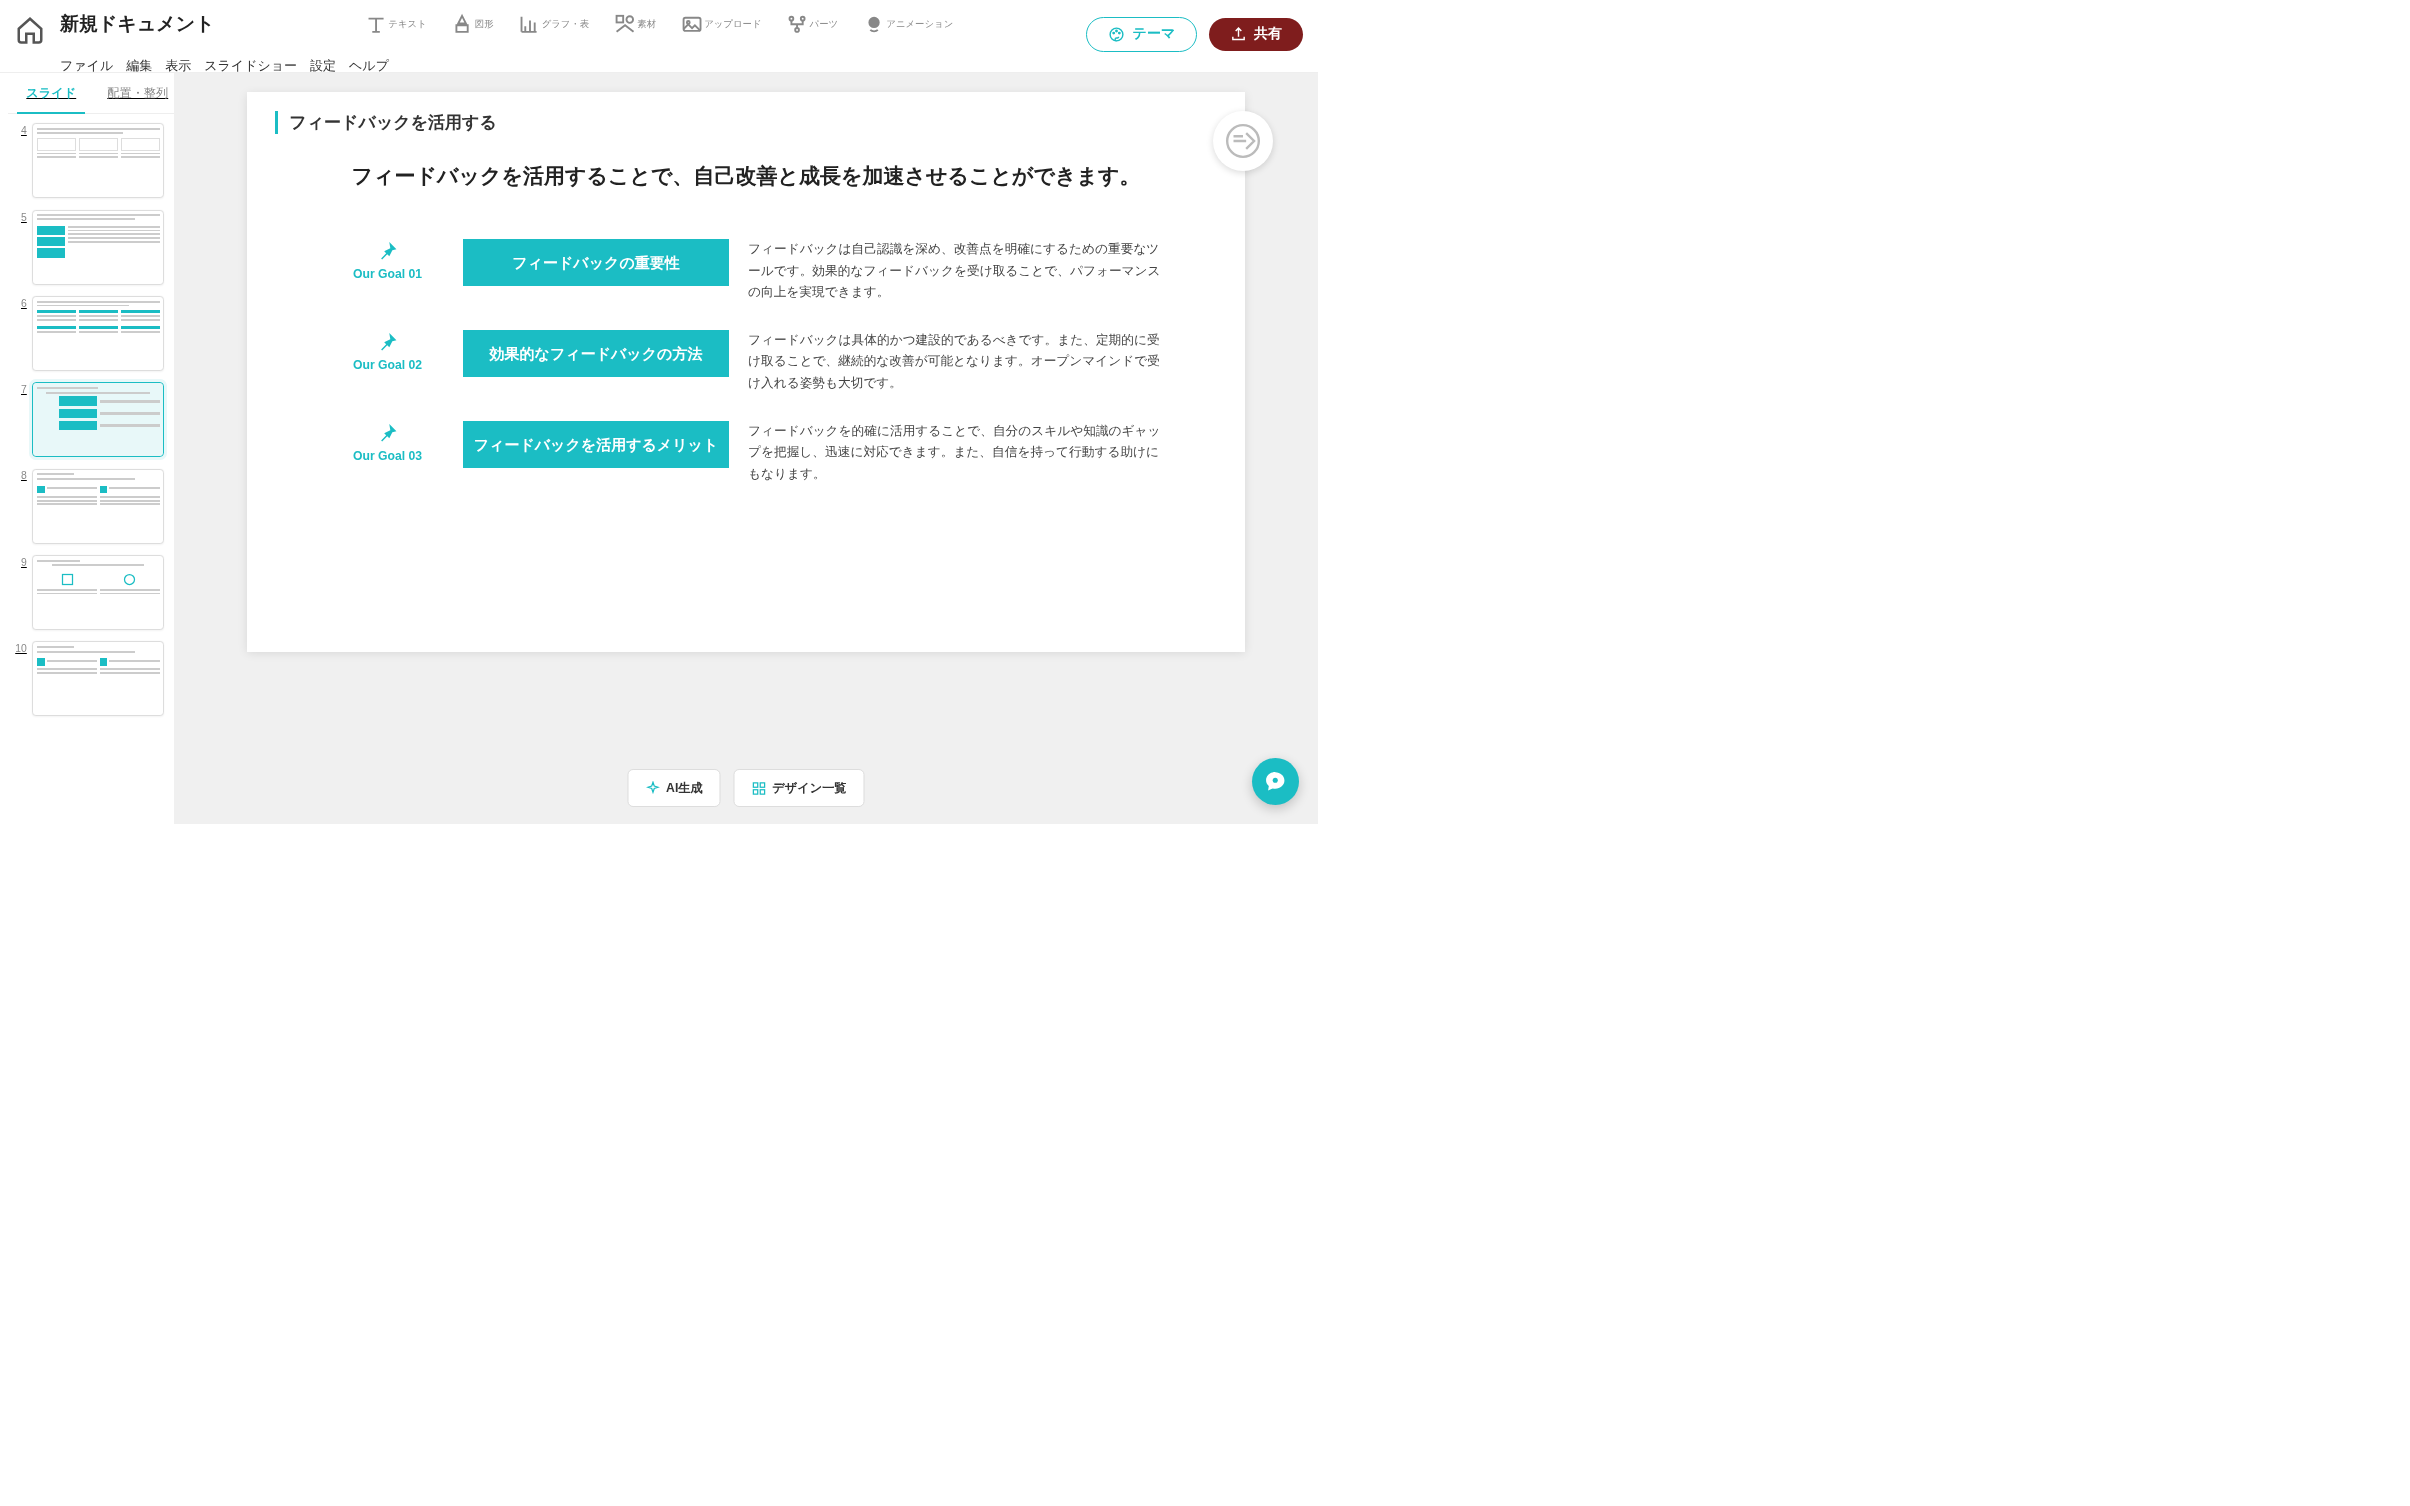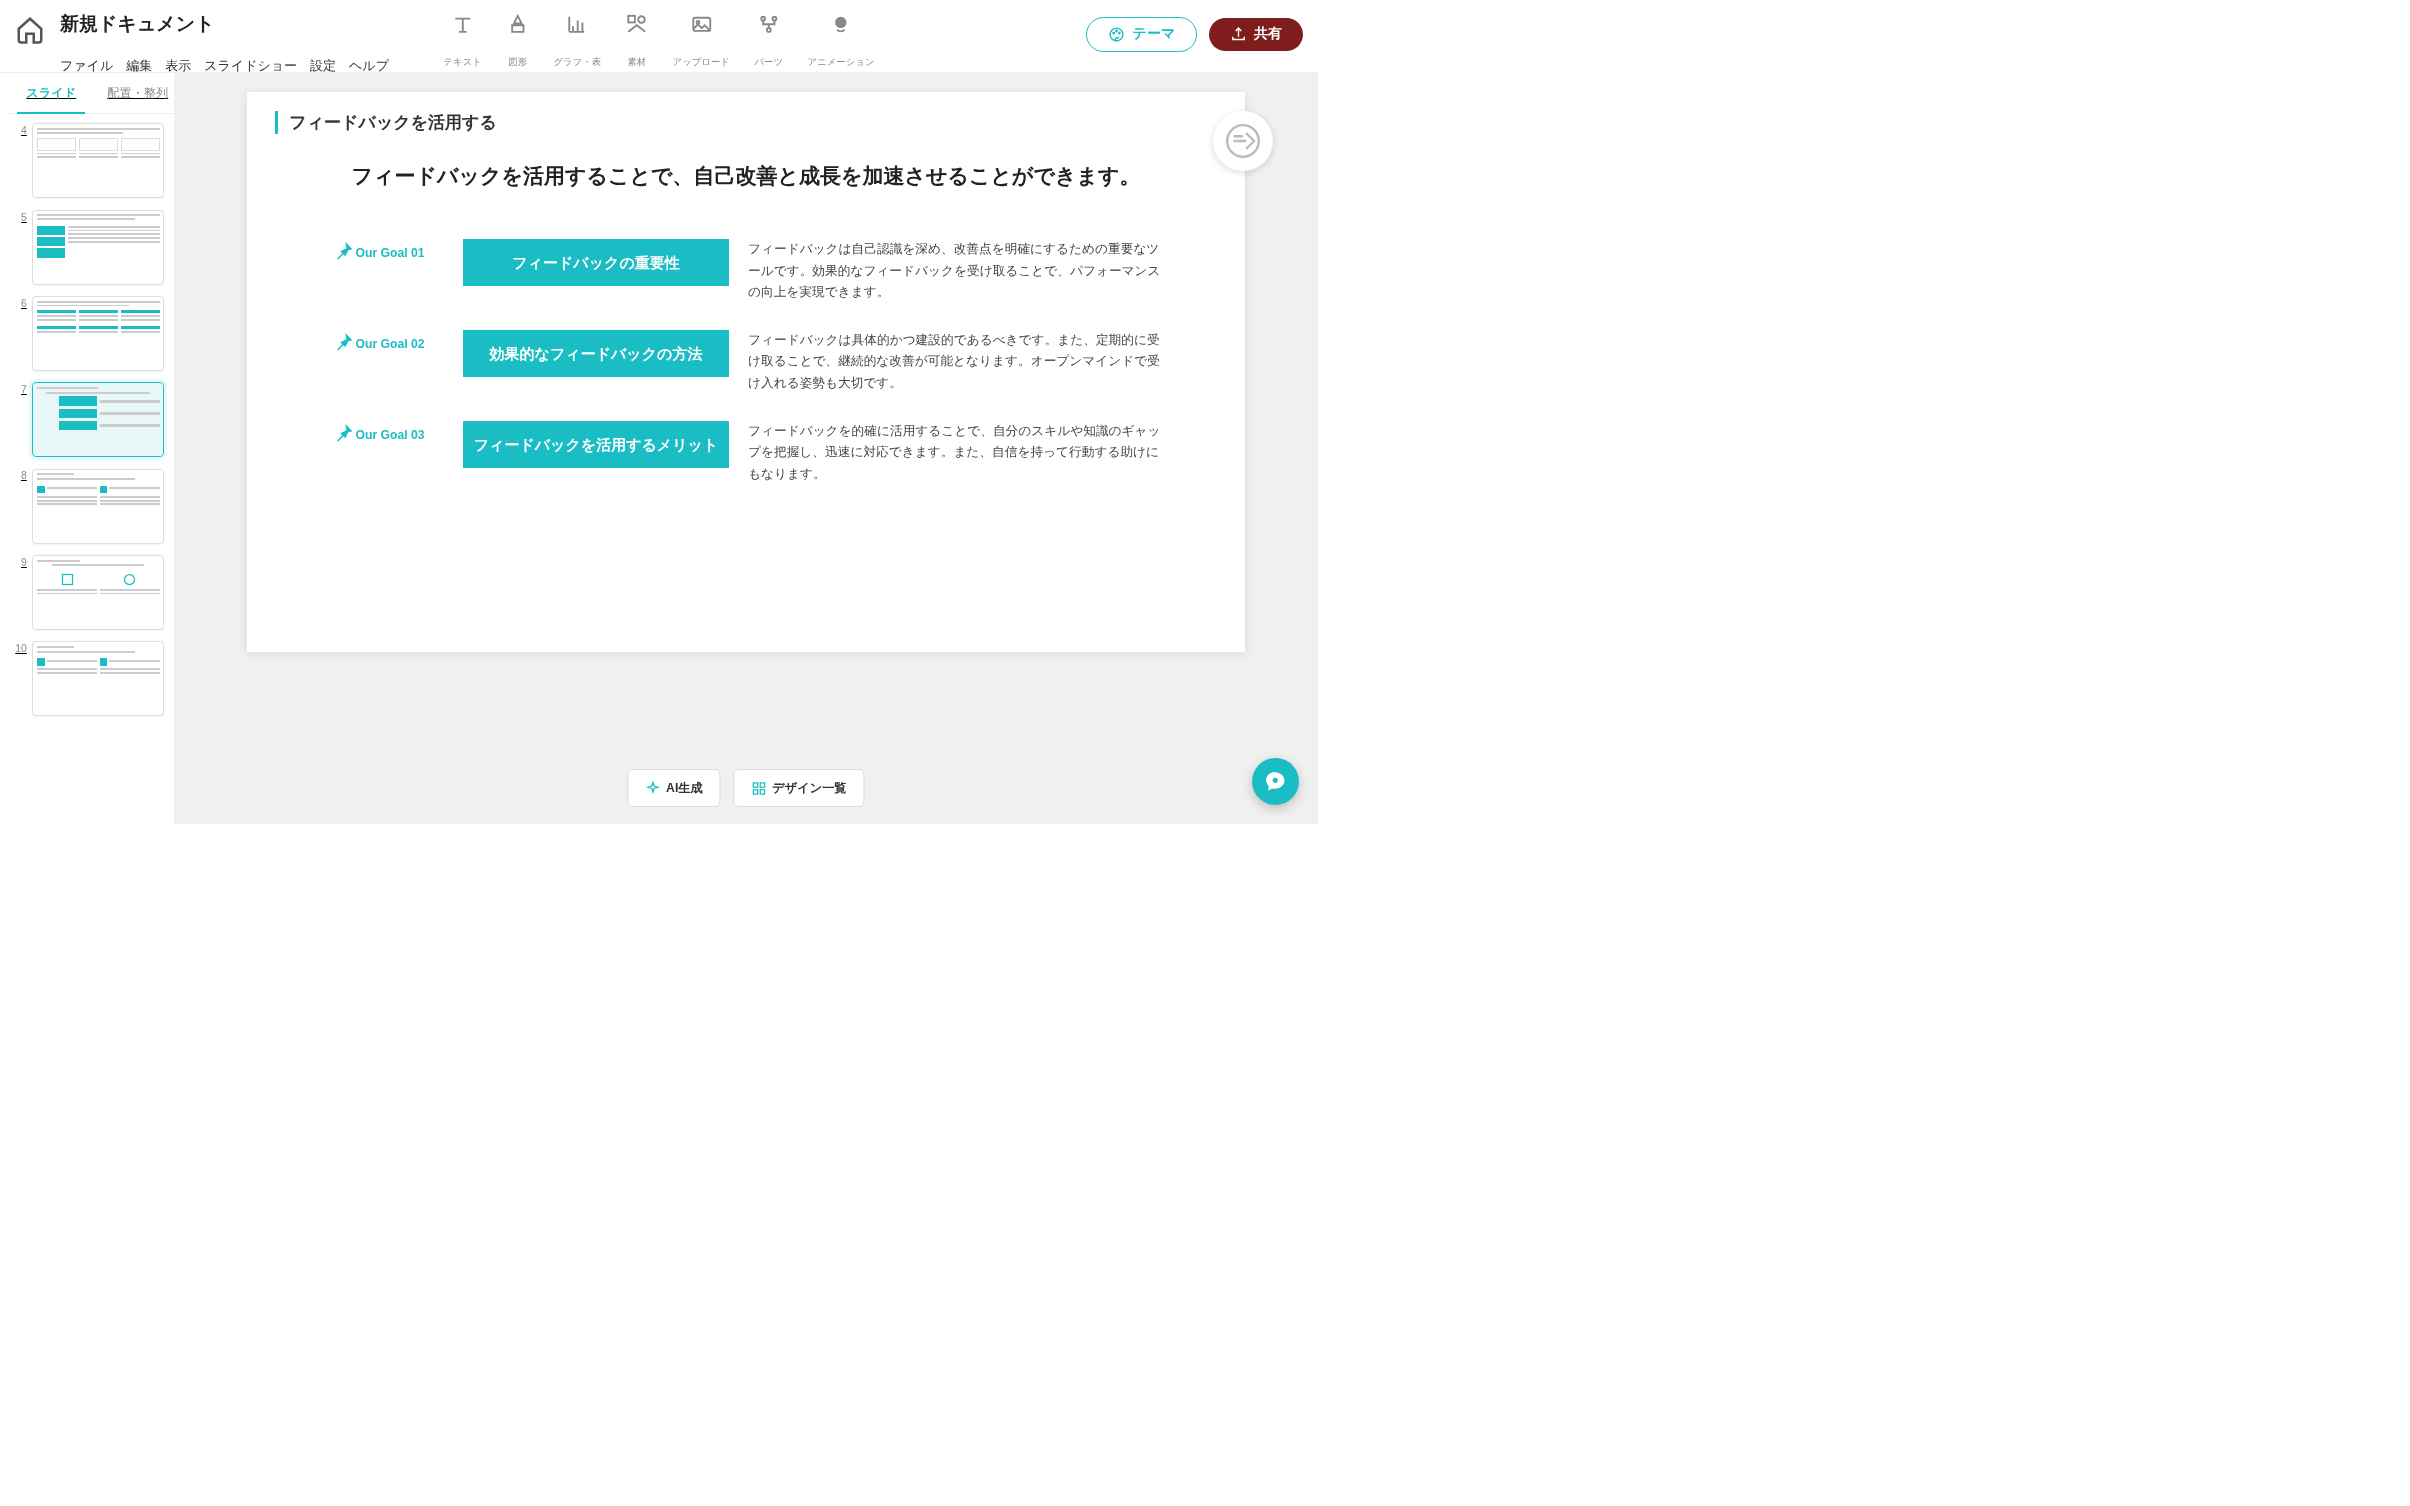--- a/index.html
+++ b/index.html
@@ -8,21 +8,21 @@
 
 .header { height: 73px; display: flex; align-items: flex-start; padding: 7.5px 15px 0 15px; border-bottom: 0.9px solid #eee; background: #fff; }
 .header-left { display: flex; align-items: flex-start; gap: 15px; }
 .home-icon { width: 30px; height: 30px; margin-top: 7.5px; cursor: pointer; }
 .doc-info { margin-top: 3.8px; }
 .doc-title { font-size: 19px; font-weight: 700; color: #222; margin-bottom: 20px; }
 .menu-bar { display: flex; gap: 13px; font-size: 13px; color: #333; }
 .menu-bar span { cursor: pointer; }
 
 .header-center { position: absolute; left: 50%; transform: translateX(-50%); display: flex; gap: 24.5px; margin-top: 5.6px; }
-.tool-btn { display: flex; flex-direction: column; align-items: center; gap: 20px; cursor: pointer; color: #888; justify-content: flex-end; }
+.tool-btn { display: flex; align-items: center; gap: 1px; cursor: pointer; color: #888; justify-content: flex-end; }
 .tool-btn svg { width: 22.6px; height: 22.6px; }
 .tool-label { font-size: 9.4px; color: #888; }
 
 .header-right { margin-left: auto; display: flex; gap: 11.3px; align-items: center; margin-top: 9.4px; }
 .theme-btn { display: flex; align-items: center; gap: 7.5px; border: 1.9px solid #1bbdc4; color: #1bbdc4; background: #fff; border-radius: 21px; padding: 7.5px 21px; font-size: 14px; font-weight: 600; cursor: pointer; }
 .share-btn { display: flex; align-items: center; gap: 7.5px; border: none; color: #fff; background: #7f1d1d; border-radius: 21px; padding: 7.5px 21px; font-size: 14px; font-weight: 600; cursor: pointer; }
 
 
 .sidebar { position: absolute; top: 73px; left: 8px; width: 174px; bottom: 0; background: #fff; border-right: 0.9px solid #eee; text-decoration: underline; }
 .side-tabs { display: flex; height: 41px; border-bottom: 0.9px solid #eee; }
@@ -38,21 +38,21 @@
 
 
 .canvas-area { position: absolute; top: 73px; left: 174px; right: 0; bottom: 0; background: #f0f0f0; }
 .slide { position: absolute; top: 19px; left: 50%; transform: translateX(-50%); width: 998px; height: 560px; background: #fff; box-shadow: 0 1.9px 9.4px rgba(0,0,0,0.1); padding: 19px 28px; }
 
 .slide-subtitle-bar { border-left: 3.8px solid #1bbdc4; padding-left: 11.3px; margin-bottom: 24.5px; }
 .slide-subtitle { font-size: 17px; font-weight: 600; color: #333; }
 .slide-title-main { font-size: 21px; font-weight: 700; color: #222; text-align: center; margin: 0 auto 47px auto; max-width: 800px; line-height: 1.6; }
 
 .goal-row { display: flex; align-items: flex-start; gap: 19px; margin-bottom: 26px; padding: 0 56px; }
-.goal-left { width: 113px; display: flex; flex-direction: row; align-items: center; }
+.goal-left { width: 113px; display: flex; flex-direction: column; align-items: center; }
 .goal-left svg { width: 24.5px; height: 24.5px; }
 .goal-num { font-size: 12.2px; font-weight: 700; color: #1bbdc4; margin-top: 3.8px; }
 .goal-box { width: 266px; background: #1bbdc4; color: #fff; font-size: 15px; font-weight: 700; text-align: center; padding: 13px 9.4px; line-height: 1.4; }
 .goal-desc { flex: 1; font-size: 12.7px; color: #444; line-height: 1.7; }
 
 
 .stamp { position: absolute; top: 19px; right: -28px; width: 60px; height: 60px; border-radius: 50%; background: #fff; box-shadow: 0 1.9px 7.5px rgba(0,0,0,0.15); display: flex; align-items: center; justify-content: center; color: #aaa; cursor: pointer; }
 
 
 .bottom-bar { position: absolute; bottom: 17px; left: 50%; transform: translateX(-50%); display: flex; gap: 13px; }

